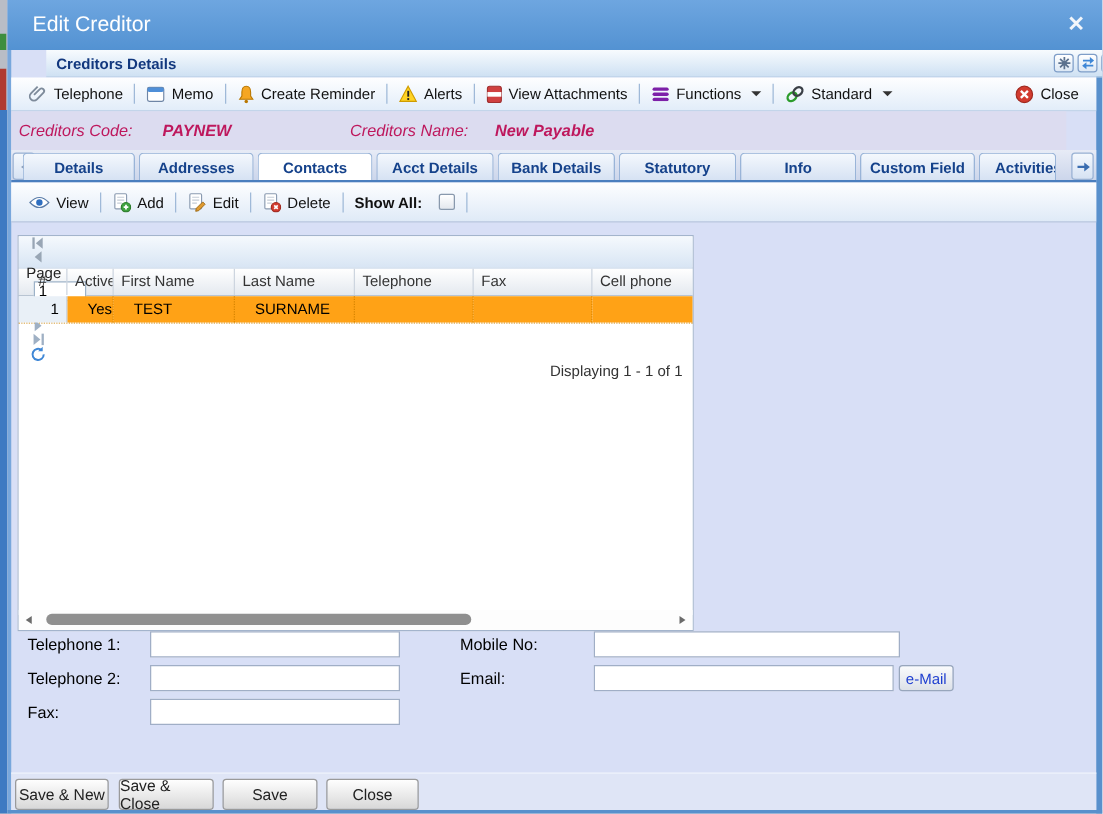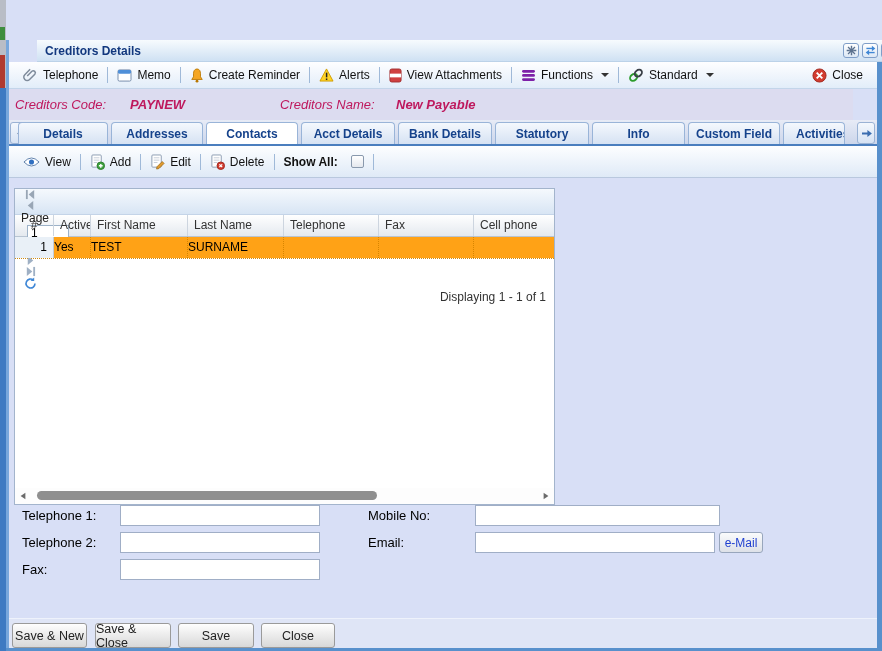--- a/index.html
+++ b/index.html
@@ -70,21 +70,21 @@
   .pgbtn { width:18px; height:18px; display:flex; align-items:center; justify-content:center; cursor:pointer; }
   .pg-input { width:42px; height:17px; border:1px solid #9db2c8; font-size:12px; padding:0 3px; margin:0 6px;
     font-family:"Liberation Sans",sans-serif; }
   .psep { width:1px; height:14px; background:#b9c6d6; margin:0 5px; }
   .displaying { margin-left:auto; padding-right:2px; color:#333; }
 
   .ghead { height:22px; display:flex; background:linear-gradient(#ffffff,#e4e9ef); border-bottom:1px solid #b8c4d2; }
   .ghead .hc { font-size:12px; color:#333; line-height:21px; padding-left:6px; border-right:1px solid #cdd5df; overflow:hidden; white-space:nowrap; }
   .c0{width:39px; text-align:center; padding-left:0 !important;} .c1{width:37px} .c2{width:97px} .c3{width:96px} .c4{width:95px} .c5{width:95px} .c6{flex:1; border-right:none !important;}
   .grow { height:22px; display:flex; border-bottom:1px dotted #d08b10; cursor:pointer; }
-  .grow .rc { font-size:12px; color:#000; line-height:21px; padding-left:0; overflow:hidden; white-space:nowrap; }
+  .grow .rc { font-size:12px; color:#000; line-height:21px; padding-left:16px; overflow:hidden; white-space:nowrap; }
   .rnum { background:#e9f0f7; text-align:right; padding:0 6px 0 0 !important; border-right:1px solid #c3cdd8; }
   .sel { background:#ffa216; border-right:1px dotted #d78500; }
   .gbody { height:233px; background:#fff; }
   .hscroll { position:absolute; left:0; bottom:0; width:539px; height:16px; background:#fdfdfd; display:flex; align-items:center; }
   .harrow { width:16px; height:16px; display:flex; align-items:center; justify-content:center; cursor:pointer; }
   .htrack { position:relative; flex:1; height:16px; }
   .hthumb { position:absolute; left:6px; top:3px; width:340px; height:9px; background:#8f8f8f; border-radius:5px; cursor:pointer; }
 
   
   .flabel { position:absolute; font-size:13px; color:#000; }
@@ -109,20 +109,24 @@
     <div class="spk-gray"></div>
     <div class="spk-green"></div>
     <div class="spk-red"></div>
   </div>
 
   <div class="dialog">
     <div class="edge-l"></div>
     <div class="edge-r"></div>
     <div class="edge-b"></div>
 
+    <div class="titlebar">
+      <span class="wtitle">Edit Creditor</span>
+      <span class="wclose">✕</span>
+    </div>
 
     <div class="panel-header">
       <span class="ptitle">Creditors Details</span>
       <div class="ptools">
         <div class="pbtn">
           <svg width="11" height="11" viewBox="0 0 16 16">
             <path d="M8 1v4 M8 11v4 M1 8h4 M11 8h4 M3 3l3 3 M10 10l3 3 M3 13l3-3 M10 6l3-3" stroke="#5b718e" stroke-width="2" fill="none"></path>
             <circle cx="8" cy="8" r="3.2" fill="#5b718e"></circle>
           </svg>
         </div>

